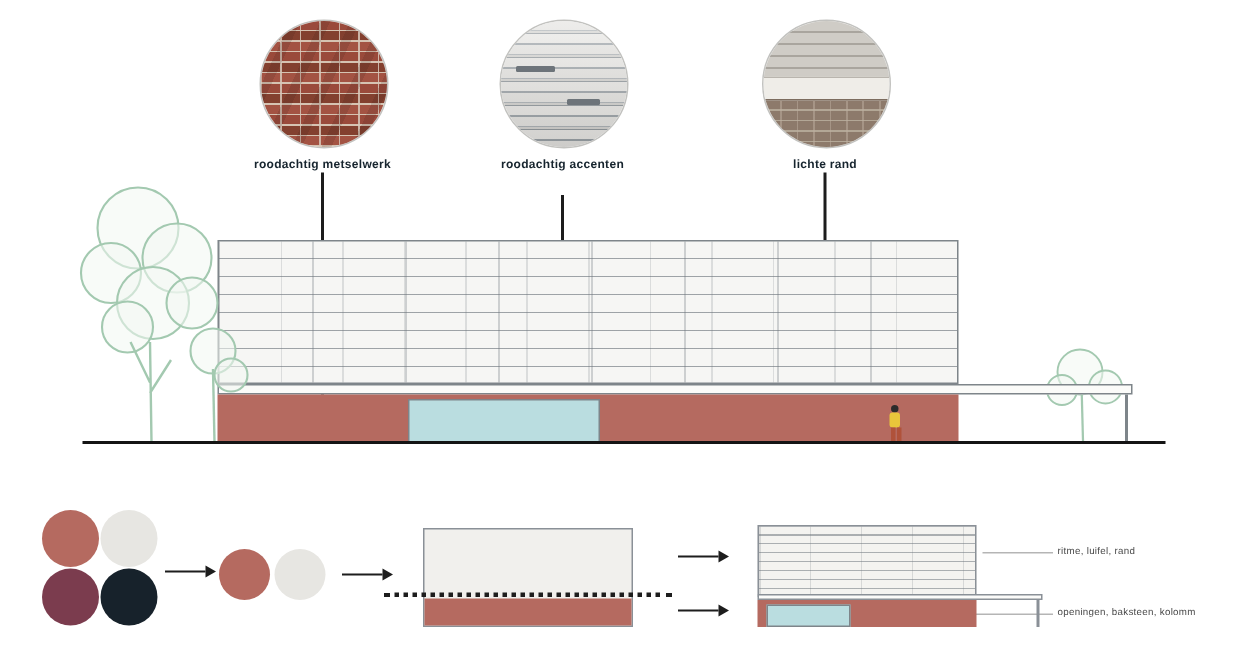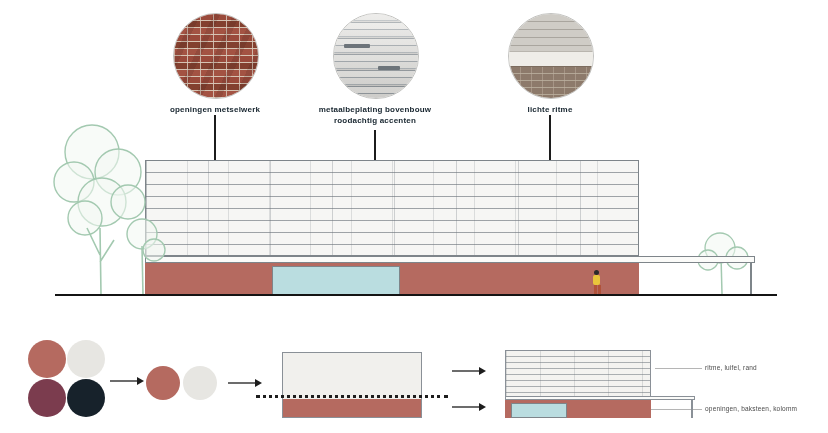--- a/index.html
+++ b/index.html
@@ -131,26 +131,25 @@
     <div class="tex tex-cladding"></div>
     <div class="clad-dash" style="left:10px;top:30px;width:26px;"></div>
     <div class="clad-dash" style="left:44px;top:52px;width:22px;"></div>
   </div>
   <div class="swatch" style="left:508px;top:13px;">
     <div class="band-top"></div>
     <div class="band-light"></div>
     <div class="band-brick"></div>
   </div>
 
-  <div class="mat-label" style="left:130px;top:104px;">openingen metselwerk</div>
+  <div class="mat-label" style="left:130px;top:104px;">roodachtig metselwerk</div>
   <div class="mat-label" style="left:290px;top:104px;">
-    <div>metaalbeplating bovenbouw</div>
     <div>roodachtig accenten</div>
   </div>
-  <div class="mat-label" style="left:465px;top:104px;">lichte ritme</div>
+  <div class="mat-label" style="left:465px;top:104px;">lichte rand</div>
 
   <div class="leader-v" style="left:214px;top:115px;height:166px;"></div>
   <div class="leader-dot" style="left:211px;top:280px;"></div>
 
   <div class="leader-v" style="left:374px;top:130px;height:90px;"></div>
   <div class="leader-dot" style="left:371px;top:219px;"></div>
 
   <div class="leader-v" style="left:549px;top:115px;height:140px;"></div>
   <div class="leader-dot" style="left:546px;top:254px;"></div>
 

